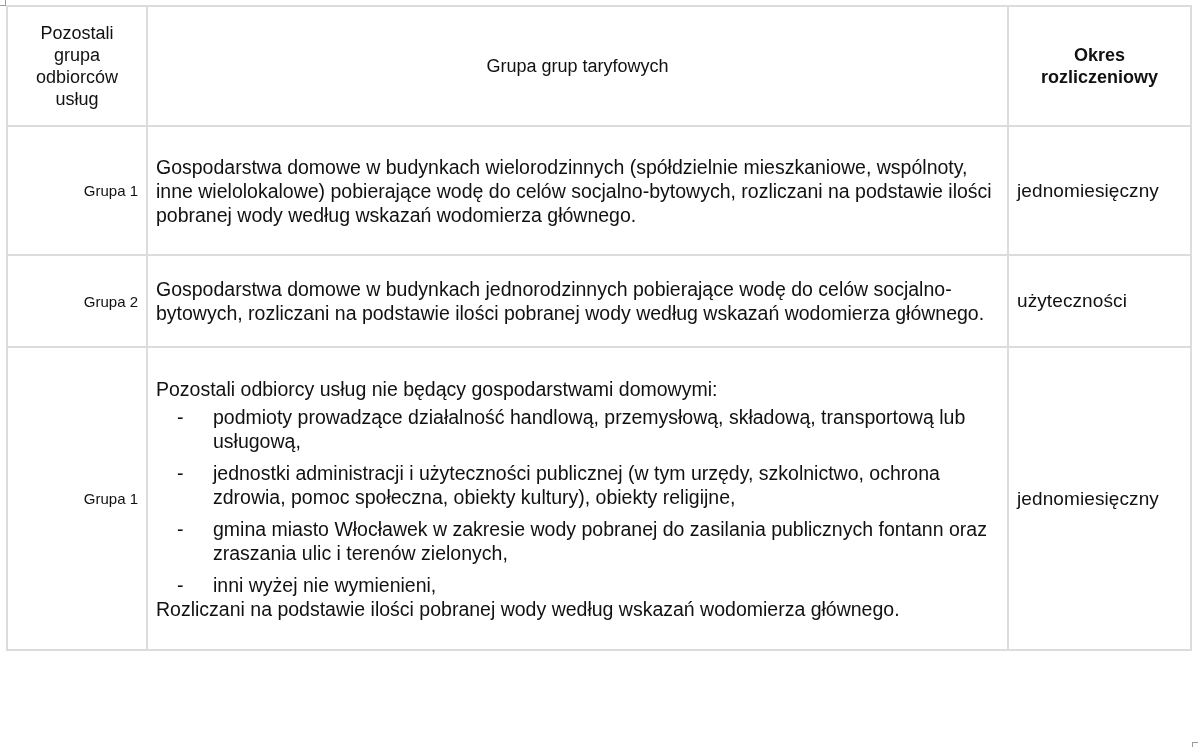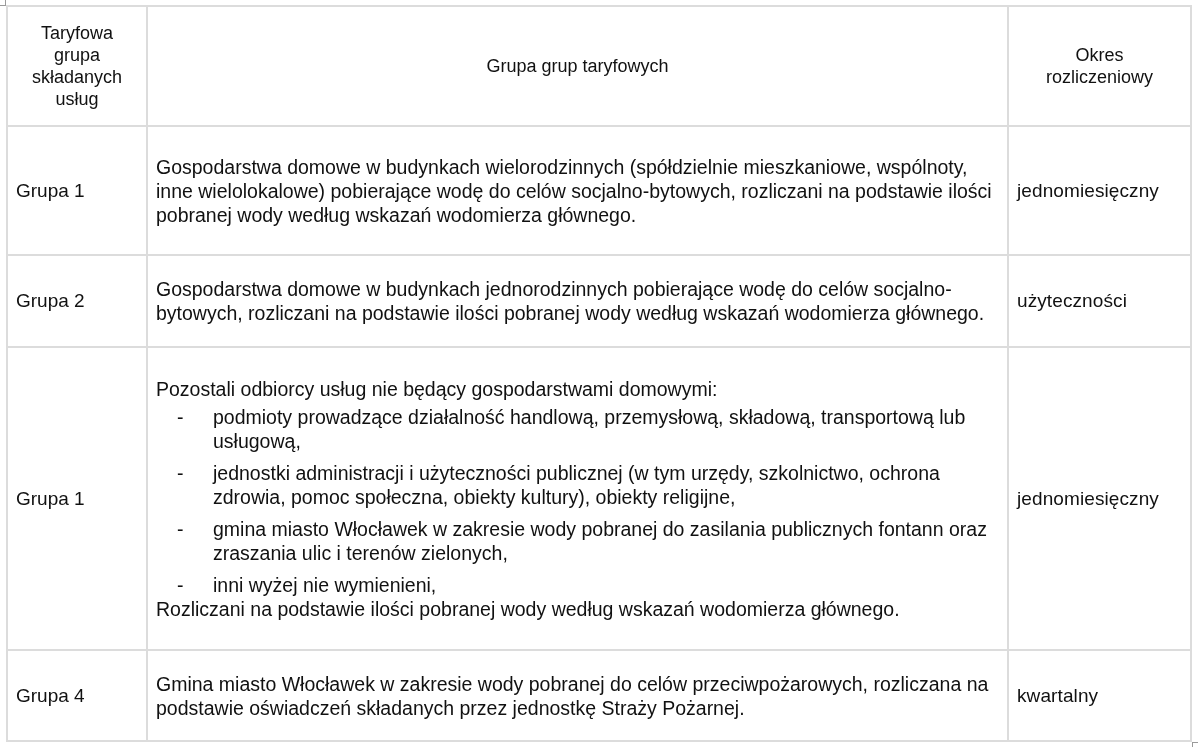--- a/index.html
+++ b/index.html
@@ -19,21 +19,21 @@
     border: 2px solid #dcdcdc;
     vertical-align: middle;
     padding: 0 8px;
     font-weight: normal;
   }
   col.c1 { width: 140px; }
   col.c2 { width: 861px; }
   col.c3 { width: 183px; }
   th { font-size: 18px; line-height: 22px; text-align: center; }
   .hdr-row { height: 120px; }
-  .group-cell { text-align: left; font-size: 19px; }
+  .group-cell { text-align: right; font-size: 15px; }
   .period-cell { text-align: left; font-size: 19px; letter-spacing: 0.1px; }
   .desc-cell {
     font-family: "Liberation Sans Narrow", "Liberation Sans", sans-serif;
     font-size: 19.5px; line-height: 24px; text-align: left;
     padding-left: 10px; padding-right: 10px; border-radius: 30px;
   }
   .row1 { height: 129px; }
   .row2 { height: 92px; }
   .row3 { height: 303px; }
   .row4 { height: 91px; }
@@ -50,23 +50,23 @@
 <div class="corner-mark corner-br"></div>
 
 <table class="tariff">
   <colgroup>
       <col class="c1">
       <col class="c2">
       <col class="c3">
     </colgroup>
   <thead>
     <tr class="hdr-row">
-      <th style="padding:0 14px;">Taryfowa grupa składanych usług</th>
+      <th style="padding:0 14px;">Pozostali grupa odbiorców usług</th>
       <th>Grupa grup taryfowych</th>
-      <th style="padding:8px 30px;">Okres rozliczeniowy</th>
+      <th style="padding:8px 30px;font-weight:bold;">Okres rozliczeniowy</th>
     </tr>
   </thead>
   <tbody>
     <tr class="row1">
       <td class="group-cell">Grupa 1</td>
       <td class="desc-cell">
         <span class="desc-text">Gospodarstwa domowe w budynkach wielorodzinnych (spółdzielnie mieszkaniowe, wspólnoty, inne wielolokalowe) pobierające wodę do celów socjalno-bytowych, rozliczani na podstawie ilości pobranej wody według wskazań wodomierza głównego.</span>
       </td>
       <td class="period-cell">jednomiesięczny</td>
     </tr>
@@ -84,21 +84,14 @@
         <ul class="dash-list">
           <li><span class="dash">-</span><span>podmioty prowadzące działalność handlową, przemysłową, składową, transportową lub usługową,</span></li>
           <li><span class="dash">-</span><span>jednostki administracji i użyteczności publicznej (w tym urzędy, szkolnictwo, ochrona zdrowia, pomoc społeczna, obiekty kultury), obiekty religijne,</span></li>
           <li><span class="dash">-</span><span>gmina miasto Włocławek w zakresie wody pobranej do zasilania publicznych fontann oraz zraszania ulic i terenów zielonych,</span></li>
           <li><span class="dash">-</span><span>inni wyżej nie wymienieni,</span></li>
         </ul>
         <span class="desc-text">Rozliczani na podstawie ilości pobranej wody według wskazań wodomierza głównego.</span>
       </td>
       <td class="period-cell">jednomiesięczny</td>
     </tr>
-    <tr class="row4">
-      <td class="group-cell">Grupa 4</td>
-      <td class="desc-cell">
-        <span class="desc-text">Gmina miasto Włocławek w zakresie wody pobranej do celów przeciwpożarowych, rozliczana na podstawie oświadczeń składanych przez jednostkę Straży Pożarnej.</span>
-      </td>
-      <td class="period-cell">kwartalny</td>
-    </tr>
   </tbody>
 </table>
 
 </body></html>

